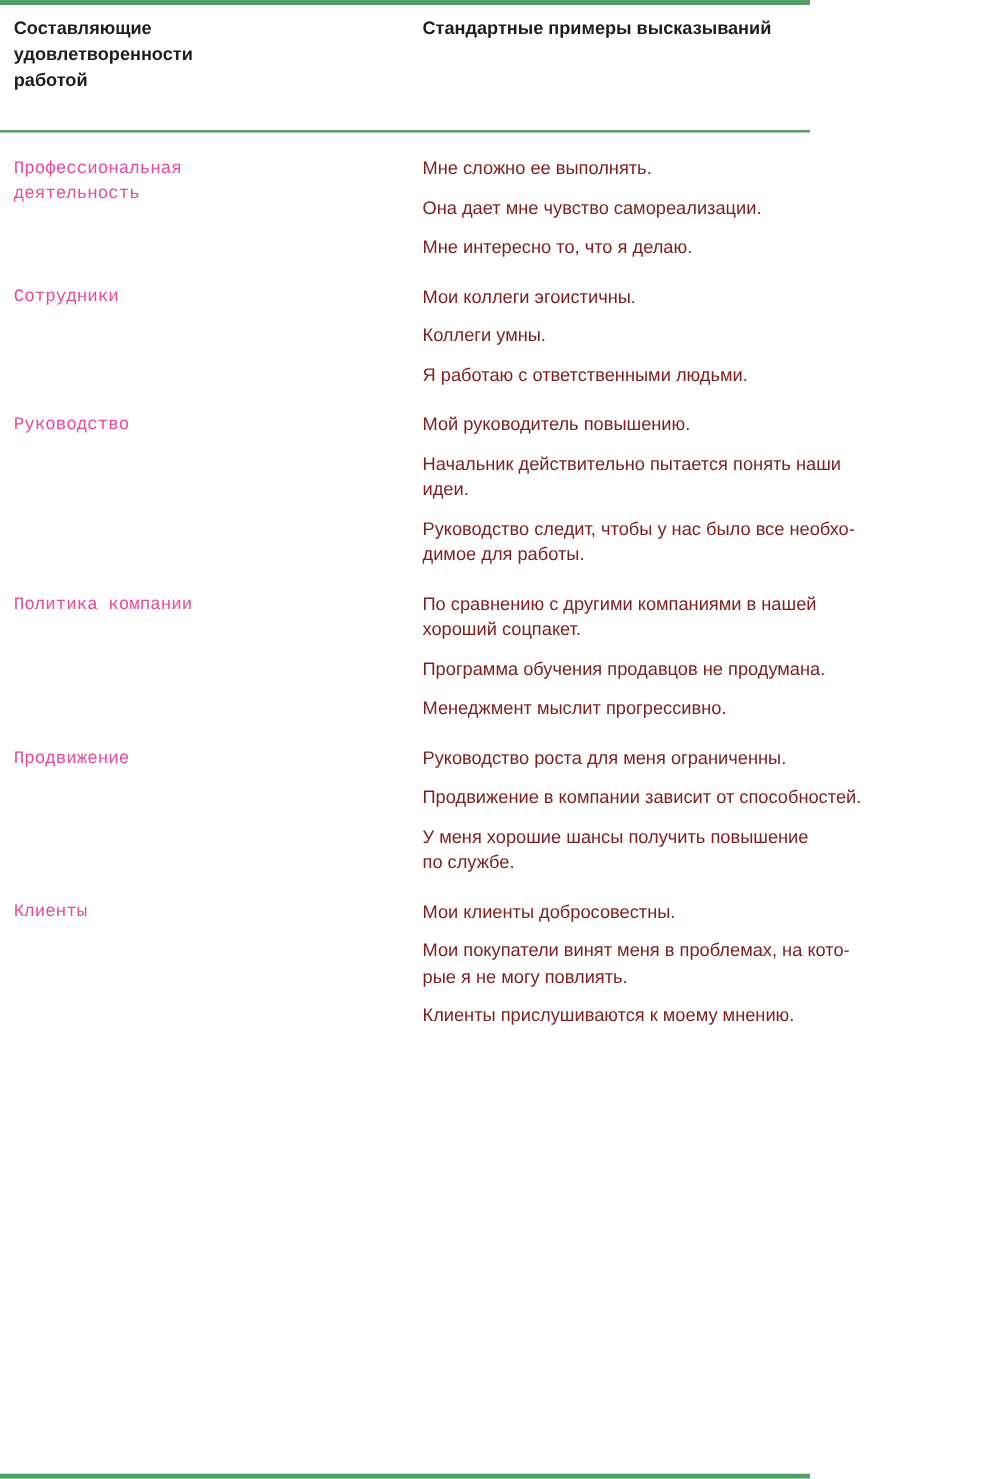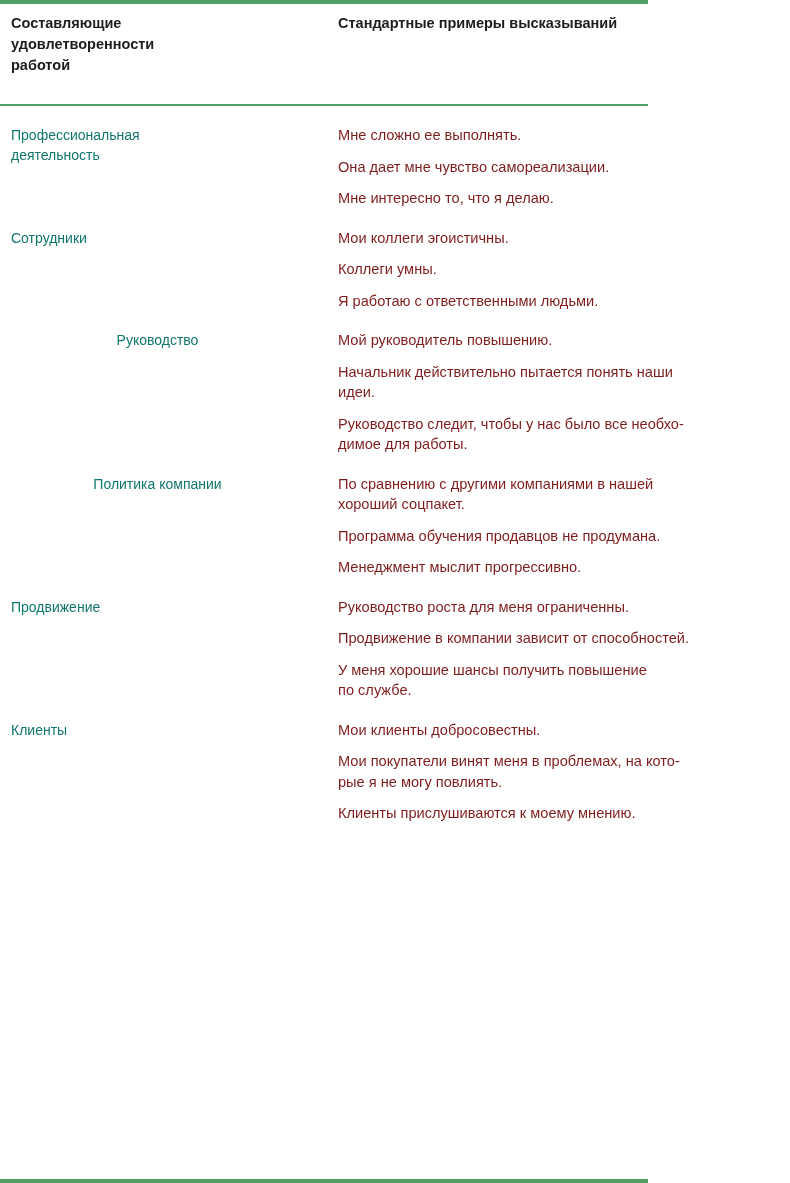--- a/index.html
+++ b/index.html
@@ -64,21 +64,22 @@
     vertical-align: top;
     padding: 0;
     font-size: 14.5px;
     line-height: 19px;
     color: #2b2b2b;
   }
   .cat-cell {
     padding: 19px 20px 0 11px;
     font-size: 14px;
     line-height: 20px;
-    color: #0f766e;
+    color: #ec4899;
+    font-family: Liberation Mono, monospace;
   }
   .ex-cell {
     padding: 19px 10px 0 14px;
   }
   .ex-line {
     margin: 0 0 11px 0;
     font-size: 14.6px;
     line-height: 20.5px;
     color: #7f1d1d;
     white-space: pre-line;
@@ -132,31 +133,31 @@
         </tr>
         <tr>
           <td class="cat-cell" style="white-space: pre-line;">Сотрудники</td>
           <td class="ex-cell">
             <p class="ex-line">Мои коллеги эгоистичны.</p>
             <p class="ex-line">Коллеги умны.</p>
             <p class="ex-line">Я работаю с ответственными людьми.</p>
           </td>
         </tr>
         <tr>
-          <td class="cat-cell" style="white-space: pre-line; text-align: center;">Руководство</td>
+          <td class="cat-cell" style="white-space: pre-line;">Руководство</td>
           <td class="ex-cell">
             <p class="ex-line">Мой руководитель повышению.</p>
             <p class="ex-line">Начальник действительно пытается понять наши
 идеи.</p>
             <p class="ex-line">Руководство следит, чтобы у нас было все необхо-
 димое для работы.</p>
           </td>
         </tr>
         <tr>
-          <td class="cat-cell" style="white-space: pre-line; text-align: center;">Политика компании</td>
+          <td class="cat-cell" style="white-space: pre-line;">Политика компании</td>
           <td class="ex-cell">
             <p class="ex-line">По сравнению с другими компаниями в нашей
 хороший соцпакет.</p>
             <p class="ex-line">Программа обучения продавцов не продумана.</p>
             <p class="ex-line">Менеджмент мыслит прогрессивно.</p>
           </td>
         </tr>
         <tr>
           <td class="cat-cell" style="white-space: pre-line;">Продвижение</td>
           <td class="ex-cell">

